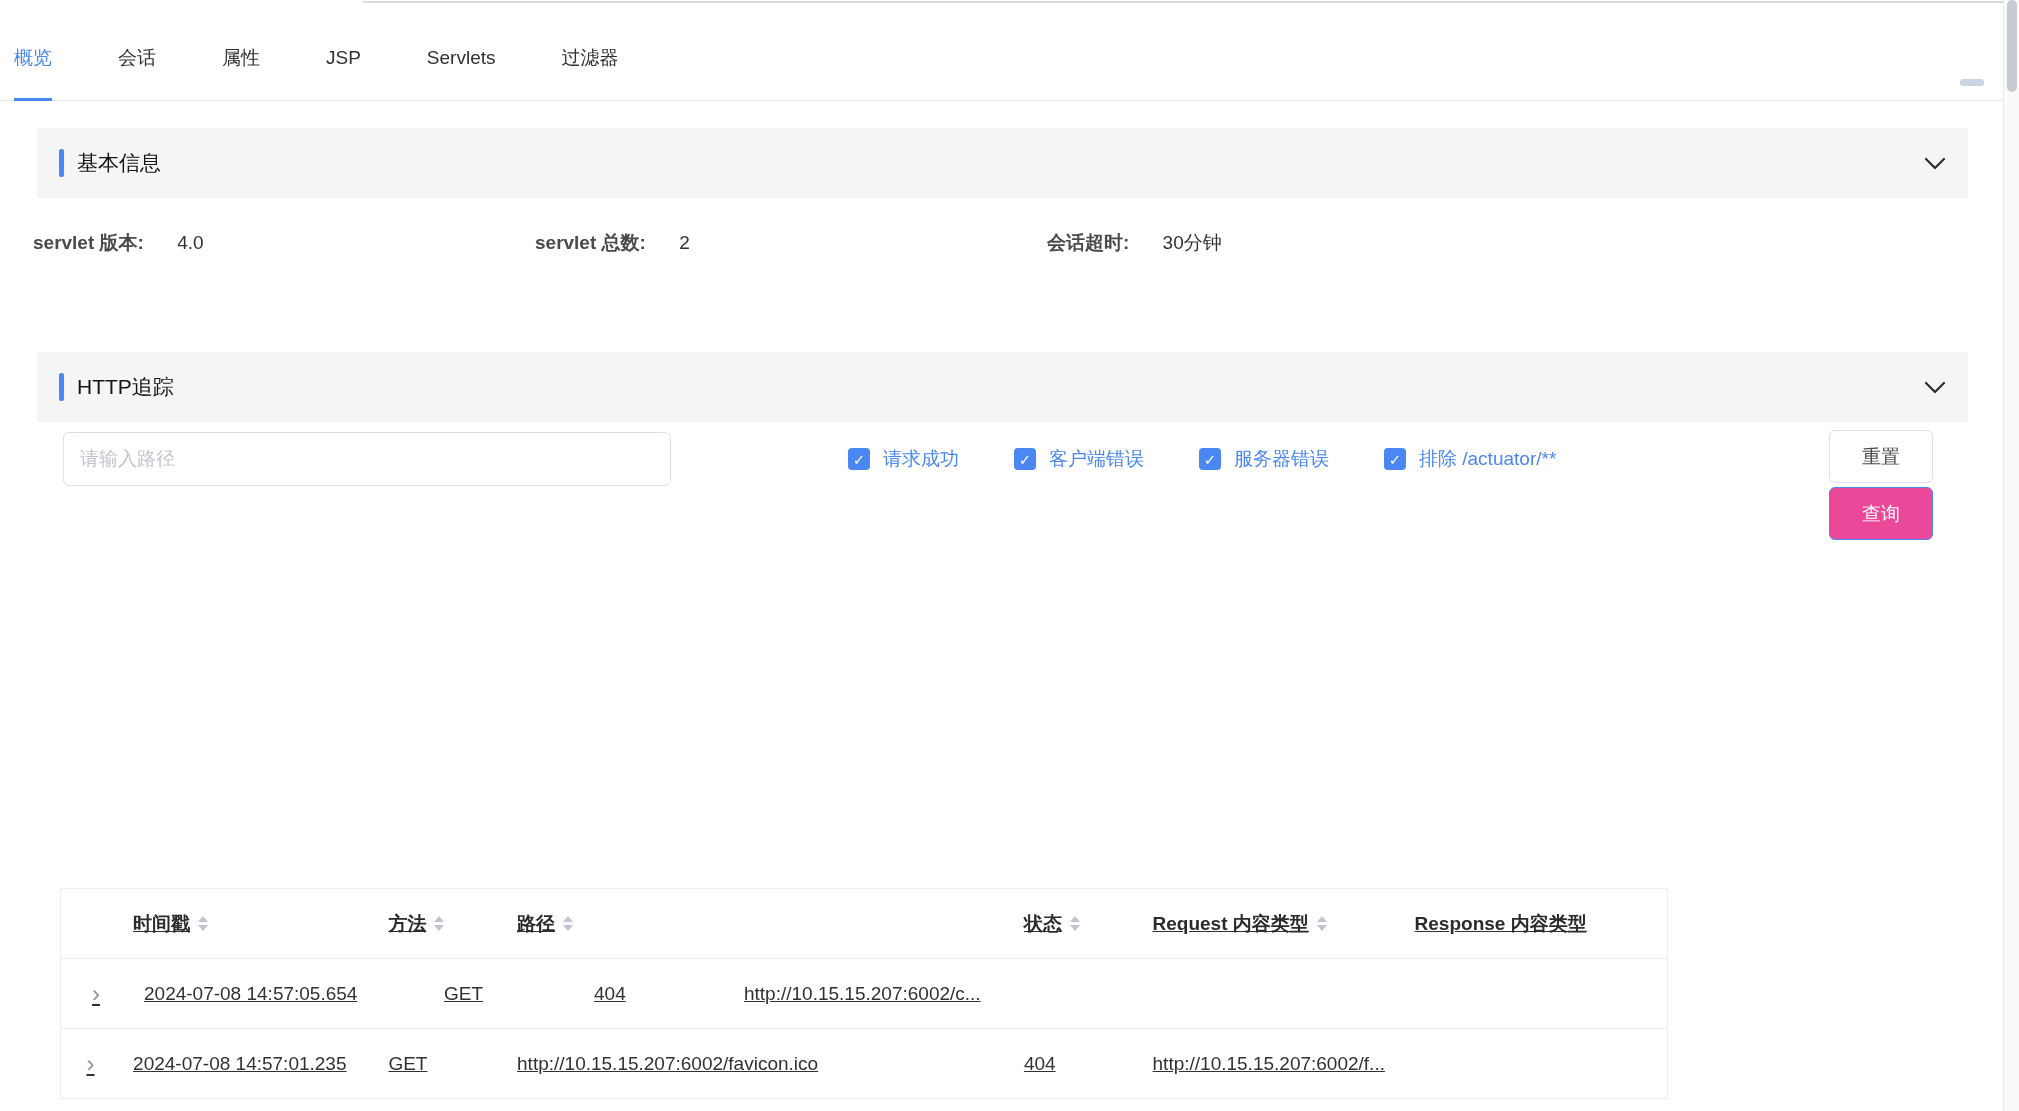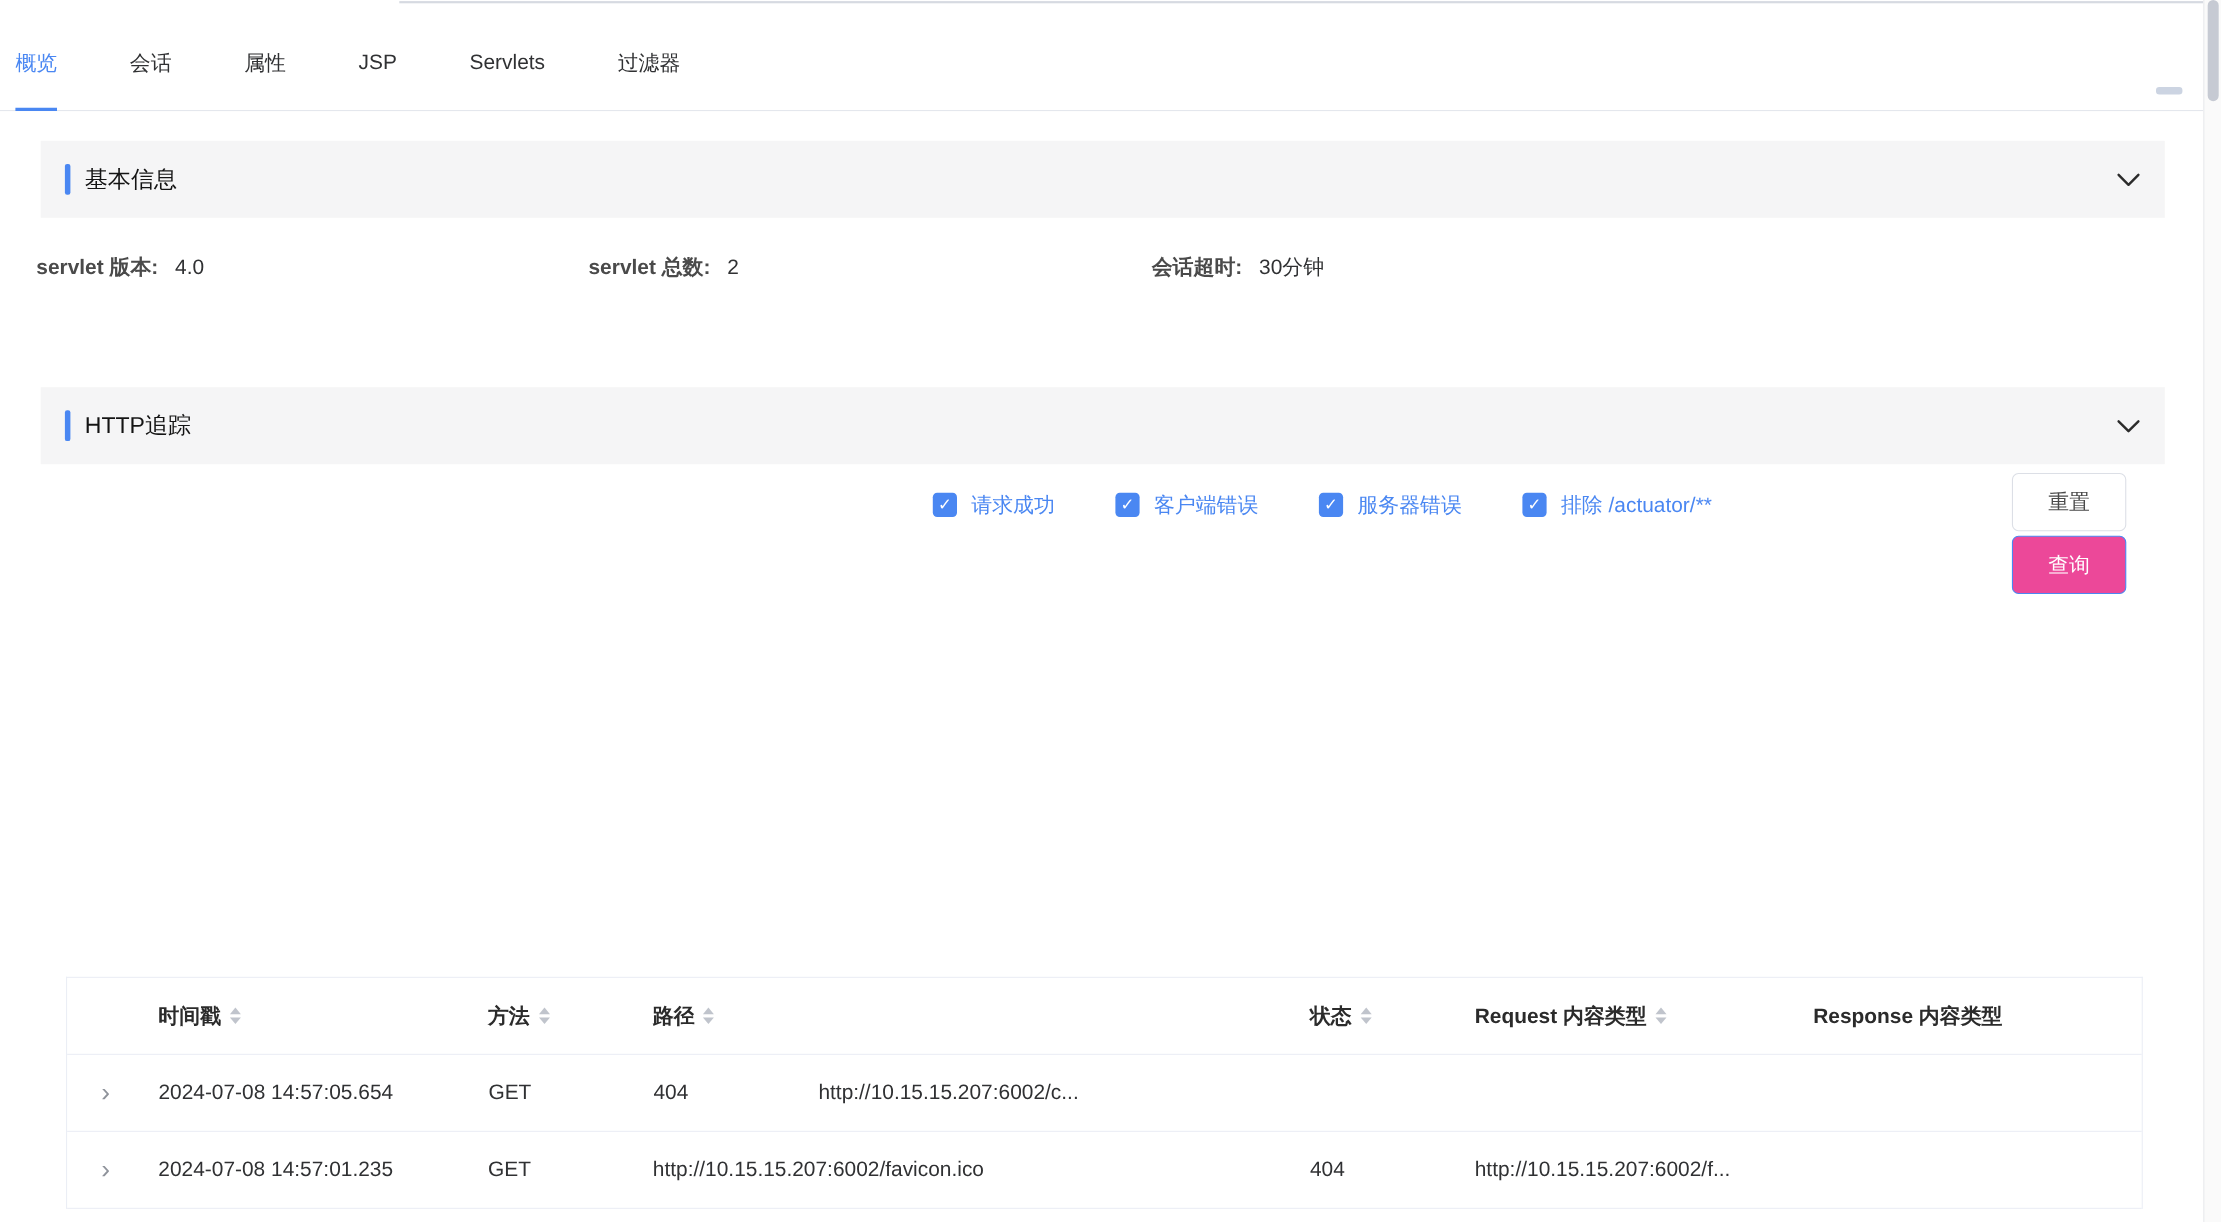--- a/index.html
+++ b/index.html
@@ -33,21 +33,21 @@
   }
   .section-header .accent-bar { width:5px; height:28px; background:#4a87f2; border-radius:2px; margin-right:13px; }
   .section-header .section-title { font-size:21px; font-weight:normal; color:#141414; }
   .section-header .chevron { margin-left:auto; display:flex; align-items:center; }
   #basic-header { top:128px; }
   #trace-header { top:352px;text-align:right; }
 
   
   .info-field { position:absolute; top:230px; font-size:19px; white-space:nowrap; }
   .info-field .lbl { font-weight:bold; color:#4a4a4a; }
-  .info-field .val { color:#303133; margin-left:10px; }
+  .info-field .val { color:#303133; margin-left:28px; }
   #field-version { left:33px; }
   #field-total   { left:535px; }
   #field-timeout { left:1047px; }
 
   
   .path-input {
     position:absolute; left:63px; top:432px; width:608px; height:54px;
     border:1px solid #dcdfe6; border-radius:6px; padding:0 16px;
     font-size:19px; color:#303133; outline:none;
     font-family:"Liberation Sans","DejaVu Sans",sans-serif;
@@ -67,22 +67,22 @@
     cursor:pointer; font-family:"Liberation Sans","DejaVu Sans",sans-serif;
   }
   .btn-reset { top:430px; background:#fff; border:1px solid #dcdfe6; color:#4a4a4a; }
   .btn-query { top:487px; background:#ec4899; border:1px solid #4a87f2; color:#fff; }
 
   
   .chart { position:absolute; left:0; top:595px; width:2019px; height:255px; }
 
   
   .trace-table {
-    position:absolute; left:60px; top:888px; width:1888px;
-    border:1px solid #ebeef5; border-bottom:none; background:#fff;
+    position:absolute; left:60px; top:888px; width:1608px;
+    border:1px solid #ebeef5; border-bottom:none; background:#fff;text-decoration:underline;
   }
   .tr { display:flex; height:70px; align-items:center; border-bottom:1px solid #ebeef5; font-size:19px; color:#303133; }
   .tr.head { font-weight:bold; color:#2b2b2b; }
   .td { padding-left:13px; white-space:nowrap; overflow:hidden; display:flex; align-items:center; }
   .col-expand  { width:70px;  justify-content:center; padding-left:0; }
   .col-time    { width:300px; }
   .col-method  { width:150px; }
   .col-path    { width:598px; }
   .col-status  { width:150px; }
   .col-reqtype { width:308px; }
@@ -139,20 +139,21 @@
   <div class="section-header" id="trace-header">
     <span class="accent-bar"></span>
     <span class="section-title">HTTP追踪</span>
     <span class="chevron">
       <svg width="22" height="13" viewBox="0 0 22 13">
           <polyline points="2,2 11,11 20,2" fill="none" stroke="#2b2b2b" stroke-width="2.2" stroke-linecap="round" stroke-linejoin="round"></polyline>
         </svg>
     </span>
   </div>
 
+  <input class="path-input" type="text" placeholder="请输入路径" style="">
 
   <div class="filters">
     <label class="filter">
       <span class="cb">
           <span class="tick">✓</span>
         </span>
       <span class="filter-label">请求成功</span>
     </label>
     <label class="filter">
       <span class="cb">

